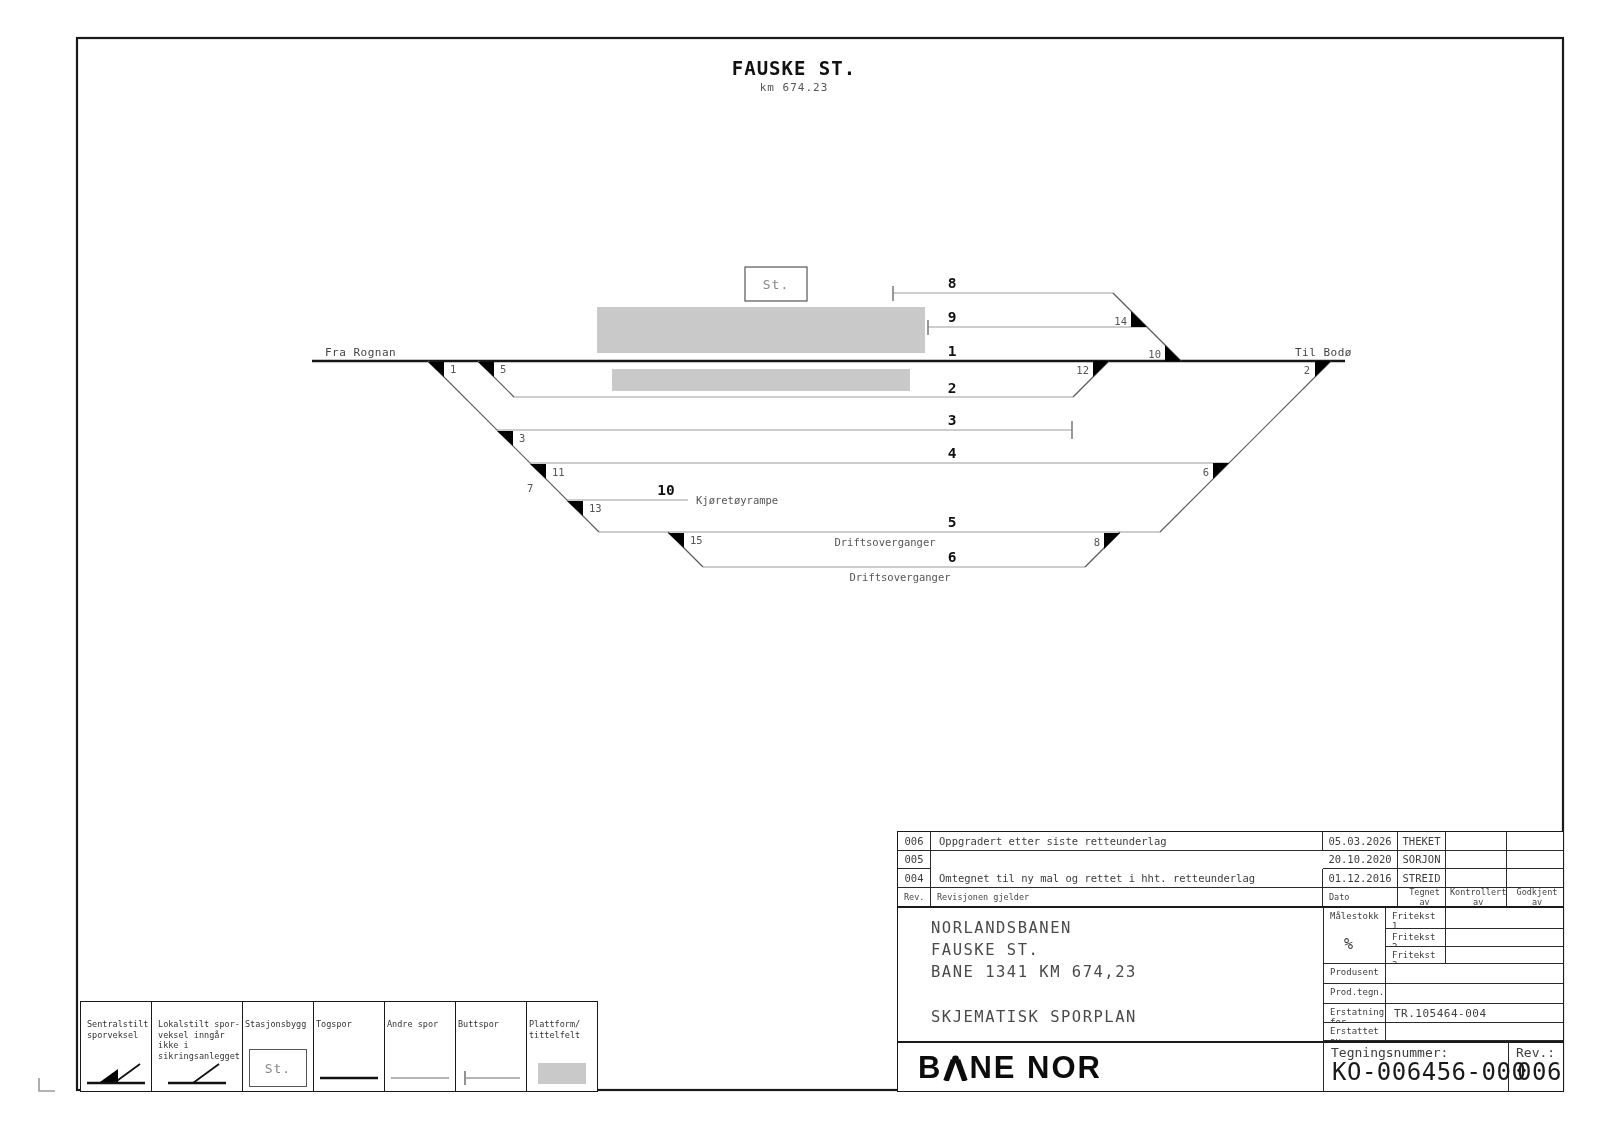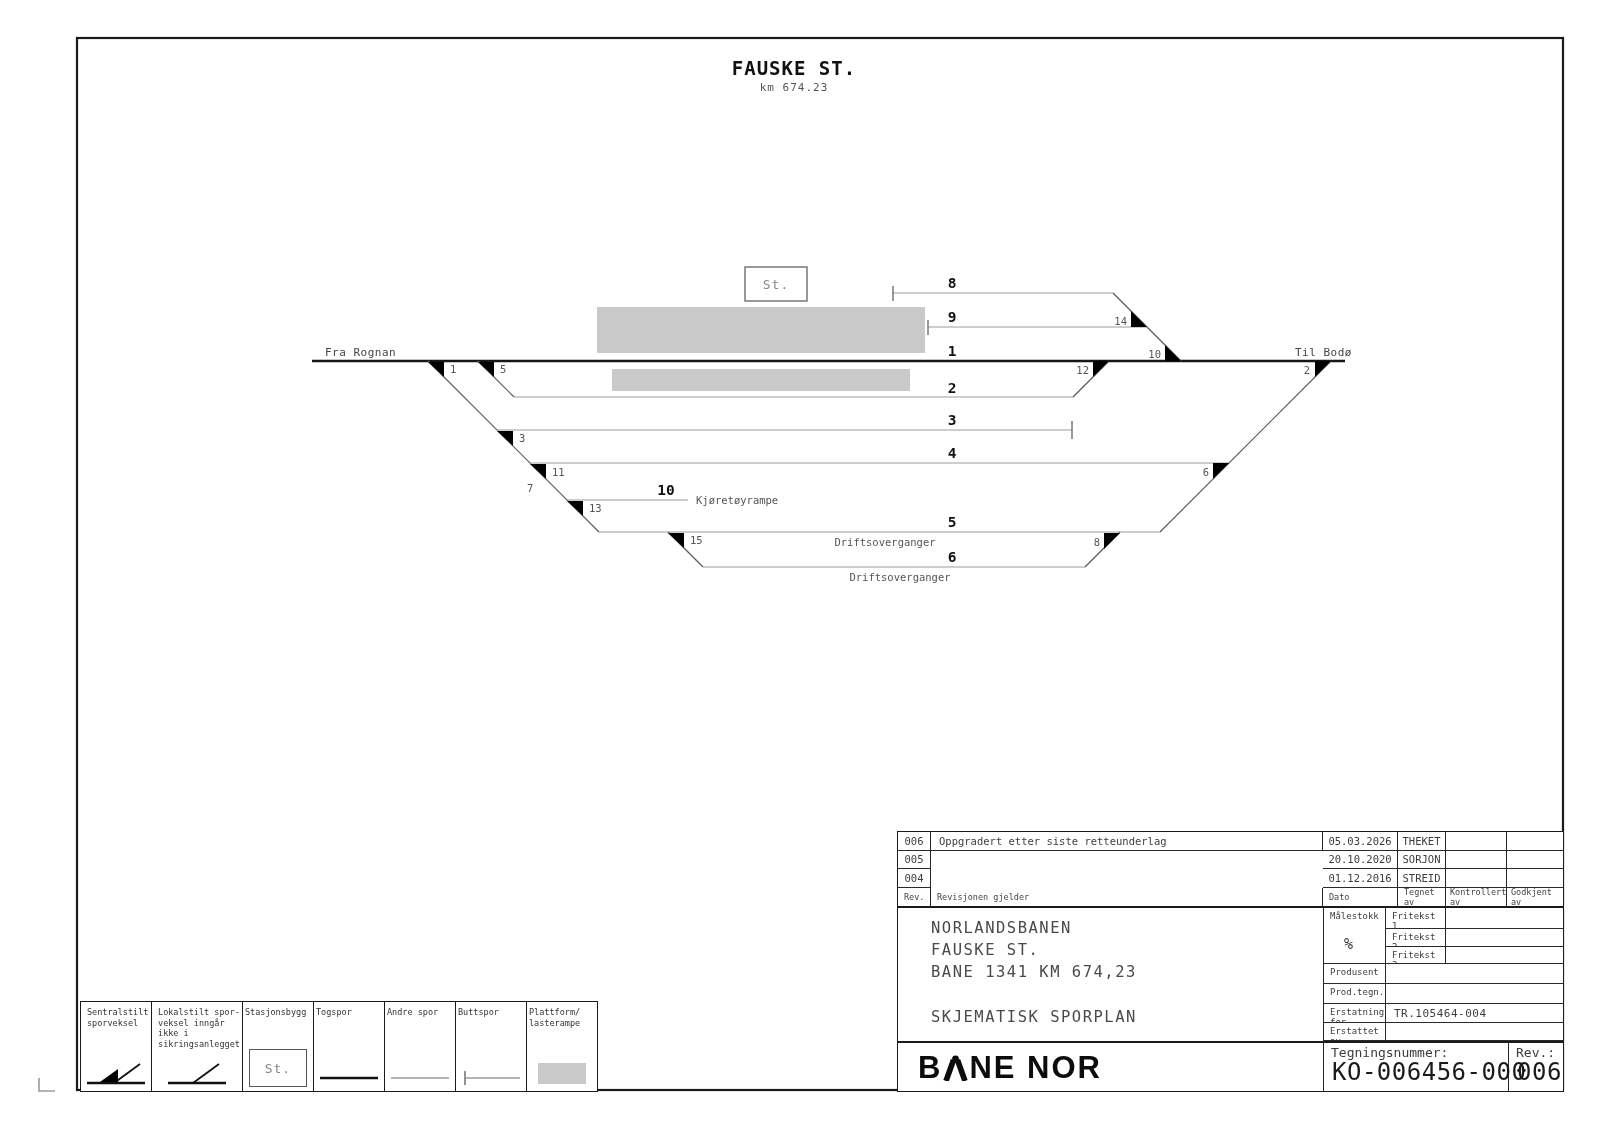--- a/index.html
+++ b/index.html
@@ -23,31 +23,31 @@
   .lbl-sm{font-size:10.5px;fill:#555;}
   .lbl-dir{font-size:11px;fill:#444;letter-spacing:0.5px;}
   .lbl-num{font-size:14.5px;font-weight:bold;fill:#111;}
   .lbl-st{font-size:13px;fill:#888;letter-spacing:1px;}
   .t-mid{text-anchor:middle;} .t-end{text-anchor:end;}
 
   
   #legend{left:80px;top:1001px;width:516px;height:89px;border:1.5px solid #1a1a1a;display:flex;background:#fff;}
   .lg-cell{flex:1;border-right:1px solid #1a1a1a;position:relative;}
   .lg-cell:last-child{border-right:none;}
-  .lg-label{font-size:8.5px;line-height:10.5px;color:#333;padding:5px 2px 0 6px;white-space:pre-line;}
+  .lg-label{font-size:8.5px;line-height:10.5px;color:#333;padding:5px 2px 0 6px;white-space:pre-line;margin-top:12px;}
   .lg-center .lg-label{padding:5px 2px 0 2px;}
   .lg-sym{position:absolute;bottom:4px;left:0;right:0;display:flex;justify-content:center;}
   .lg-stbox{width:56px;height:36px;border:1px solid #555;margin:0 auto;display:flex;align-items:center;justify-content:center;font-size:13px;color:#888;letter-spacing:1px;}
 
   
   #revblock{left:897px;top:831px;width:665px;height:259px;border:1.5px solid #1a1a1a;background:#fff;}
   .cell{position:absolute;box-sizing:border-box;border-right:1px solid #2a2a2a;border-bottom:1px solid #2a2a2a;font-size:10.5px;color:#3d3d3d;display:flex;align-items:center;overflow:hidden;}
   .cell.center{justify-content:center;}
   .cell.padl{padding-left:8px;}
-  .cell.hdr{font-size:8.5px;color:#444;border-bottom:2px solid #1a1a1a;padding-left:6px;}
+  .cell.hdr{font-size:8.5px;color:#444;border-bottom:2px solid #1a1a1a;padding-left:6px;text-align:center;}
   .cell.noborder-b{border-bottom:none;}
   .cell.noborder-r{border-right:none;}
   .cell.smalllbl{font-size:9px;color:#3d3d3d;padding-left:6px;align-items:flex-start;padding-top:3px;}
   .cell.thicktop{border-top:2px solid #1a1a1a;}
   .tb-lines{position:absolute;left:33px;font-size:15.5px;letter-spacing:1.5px;color:#4a4a4a;line-height:22px;white-space:pre-line;}
   #malestokk-val{position:absolute;font-size:15px;color:#3d3d3d;}
   #tegn-label,#rev-label{position:absolute;font-size:13px;color:#3d3d3d;}
   #drawing-number,#rev-value{position:absolute;font-size:24px;letter-spacing:0.5px;color:#1a1a1a;}
   #tr-value{font-size:11px;letter-spacing:0.5px;}
 
@@ -185,21 +185,21 @@
     <div class="lg-label">Buttspor</div>
     <div class="lg-sym">
       <svg width="64" height="20">
           <line x1="6" y1="4" x2="6" y2="18" stroke="#777" stroke-width="1.6"></line>
           <line x1="6" y1="11" x2="61" y2="11" stroke="#9b9b9b" stroke-width="1.3"></line>
         </svg>
     </div>
   </div>
   <div class="lg-cell lg-center">
     <div class="lg-label">Plattform/
-lasterampe</div>
+tittelfelt</div>
     <div class="lg-sym">
       <svg width="64" height="28">
           <rect x="8" y="4" width="48" height="21" fill="#c9c9c9"></rect>
         </svg>
     </div>
   </div>
 </div>
 
 <div class="abs" id="revblock">
 
@@ -210,20 +210,21 @@
   <div class="cell" style="left:548px;top:0;width:61px;height:18.5px"></div>
   <div class="cell noborder-r" style="left:609px;top:0;width:56px;height:18.5px"></div>
 
   <div class="cell center" style="left:0;top:18.5px;width:33px;height:18.5px">005</div>
   <div class="cell center" style="left:425px;top:18.5px;width:75px;height:18.5px">20.10.2020</div>
   <div class="cell center" style="left:500px;top:18.5px;width:48px;height:18.5px">SORJON</div>
   <div class="cell" style="left:548px;top:18.5px;width:61px;height:18.5px"></div>
   <div class="cell noborder-r" style="left:609px;top:18.5px;width:56px;height:18.5px"></div>
 
   <div class="cell center" style="left:0;top:37px;width:33px;height:18.5px">004</div>
+  <div class="cell padl" style="left:33px;top:37px;width:392px;height:18.5px">Omtegnet til ny mal og rettet i hht. retteunderlag</div>
   <div class="cell center" style="left:425px;top:37px;width:75px;height:18.5px">01.12.2016</div>
   <div class="cell center" style="left:500px;top:37px;width:48px;height:18.5px">STREID</div>
   <div class="cell" style="left:548px;top:37px;width:61px;height:18.5px"></div>
   <div class="cell noborder-r" style="left:609px;top:37px;width:56px;height:18.5px"></div>
 
   <div class="cell hdr" style="left:0;top:55.5px;width:33px;height:20.5px">Rev.</div>
   <div class="cell hdr" style="left:33px;top:55.5px;width:392px;height:20.5px">Revisjonen gjelder</div>
   <div class="cell hdr" style="left:425px;top:55.5px;width:75px;height:20.5px">Dato</div>
   <div class="cell hdr" style="left:500px;top:55.5px;width:48px;height:20.5px">Tegnet av</div>
   <div class="cell hdr" style="left:548px;top:55.5px;width:61px;height:20.5px;padding-left:4px">Kontrollert av</div>

